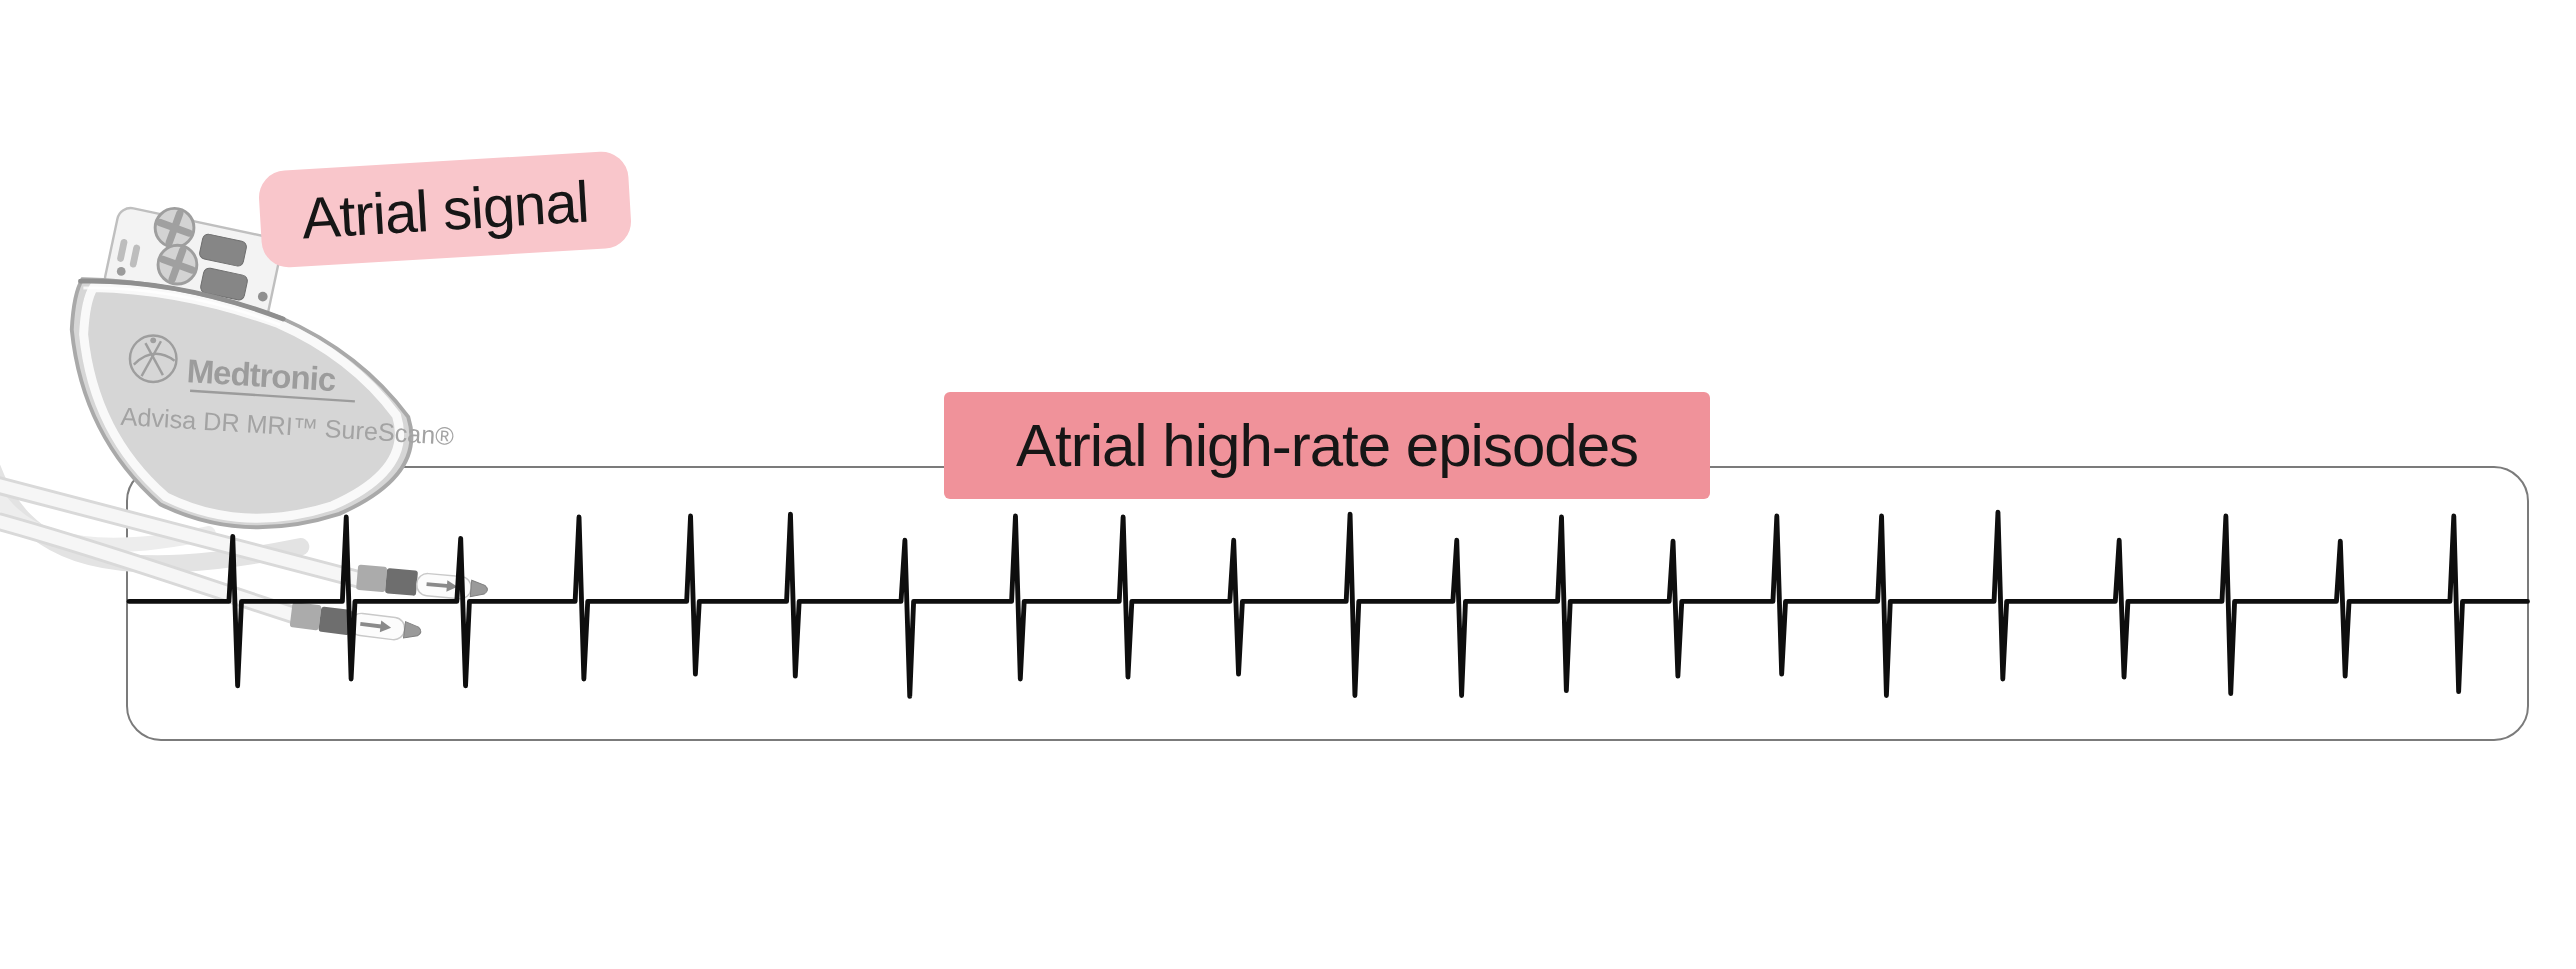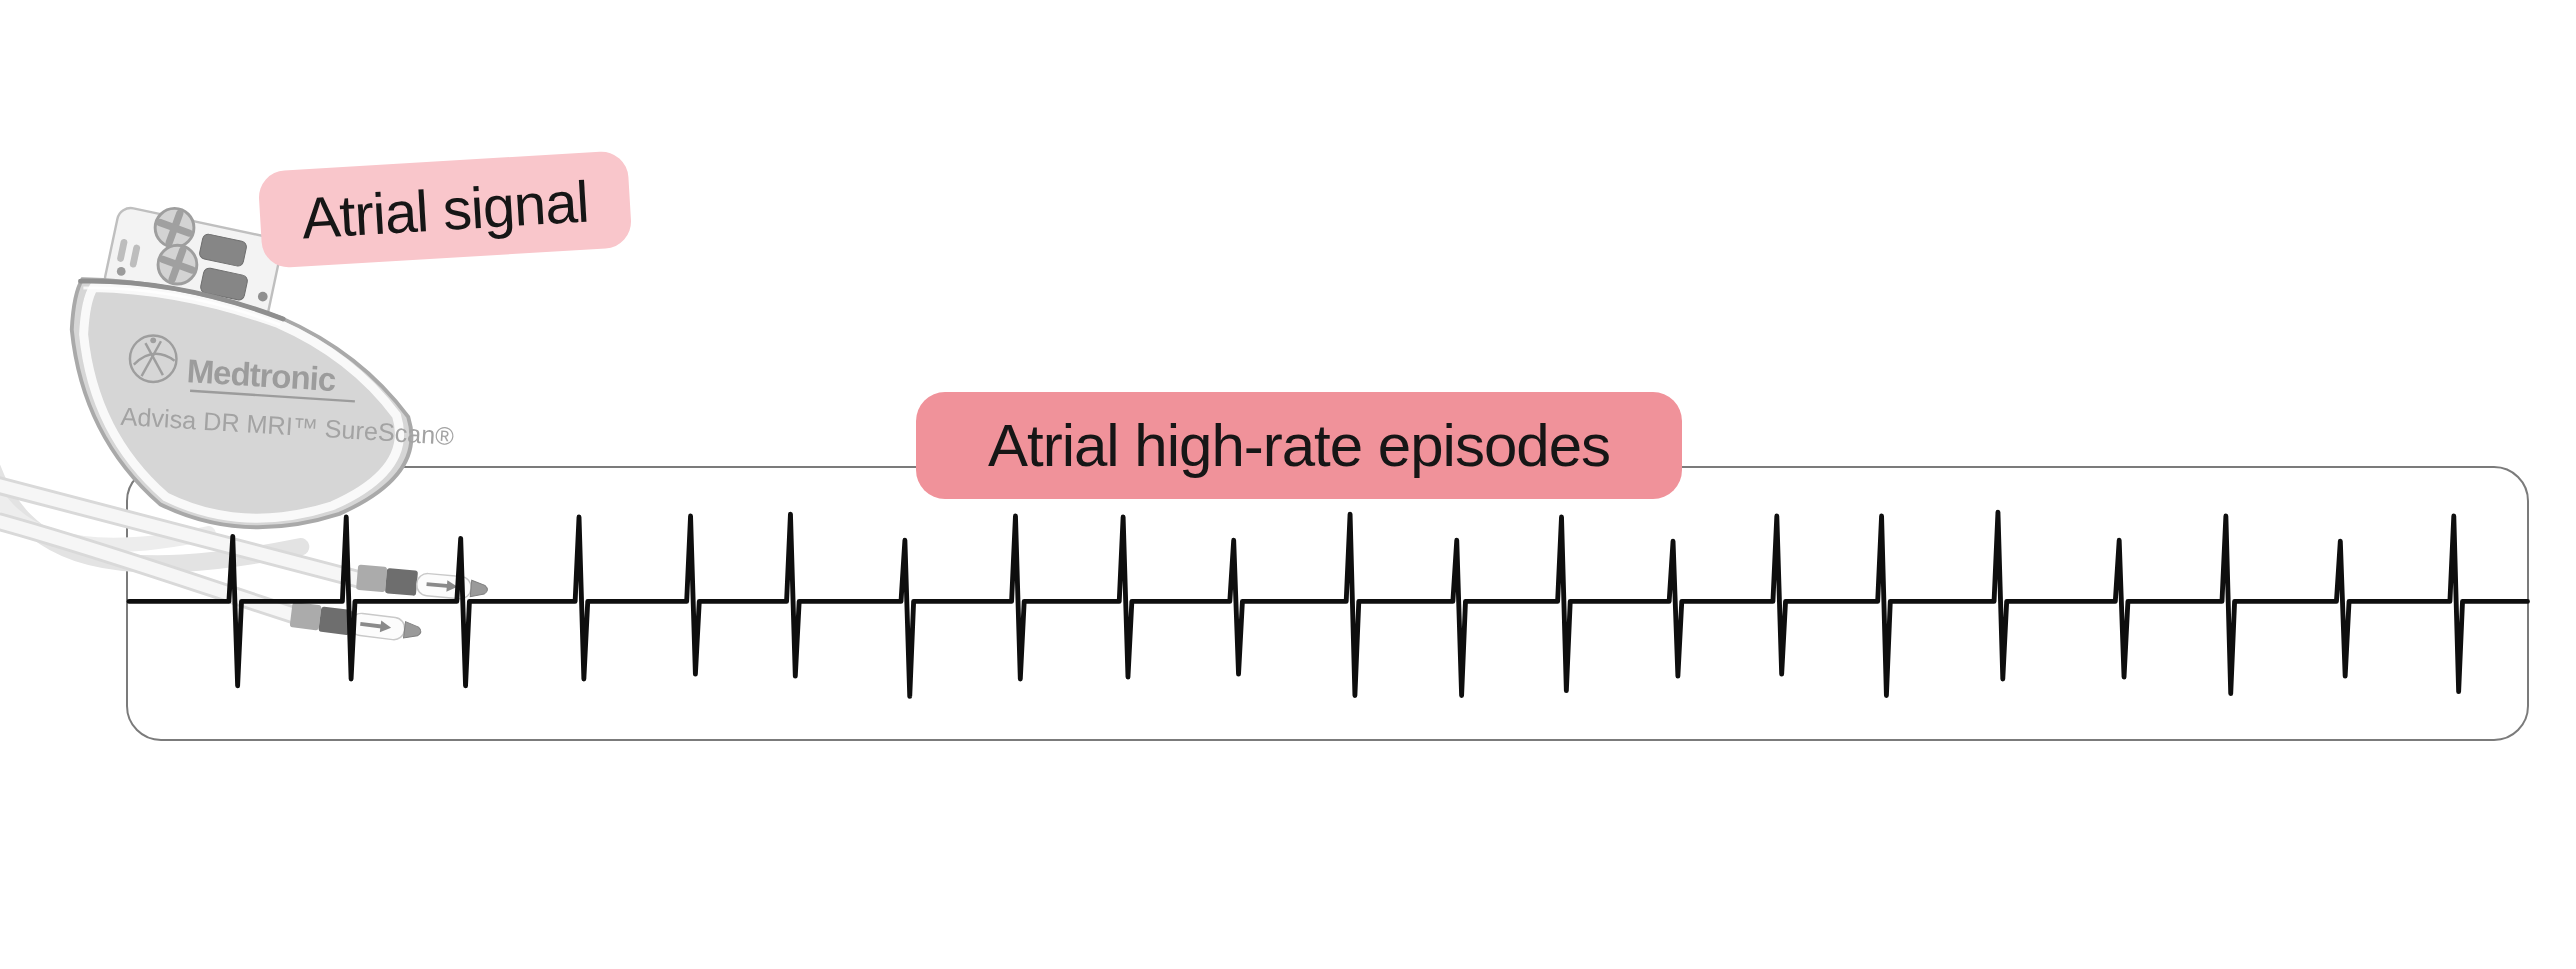--- a/index.html
+++ b/index.html
@@ -14,21 +14,21 @@
   
   .device{position:absolute;left:0;top:126px;width:543px;height:543px;}
   .trace{position:absolute;left:0;top:0;width:2576px;height:970px;filter:blur(0.4px);}
 
   
   .label{position:absolute;display:flex;align-items:center;justify-content:center;
          color:var(--label-text,#161616);white-space:nowrap;}
   .label-signal{left:260px;top:161px;width:370px;height:97px;border-radius:27px;
                 background:var(--label-signal-bg,#f9c6cb);
                 transform:rotate(-3.4deg);font-size:58px;letter-spacing:-1px;}
-  .label-ahre{left:916px;top:392px;width:766px;height:107px;border-radius:29px;
+  .label-ahre{left:944px;top:392px;width:766px;height:107px;border-radius:6px;
               background:var(--label-ahre-bg,#f0929a);font-size:60px;letter-spacing:-1px;}
 
   .device text{font-family:"Liberation Sans",sans-serif;}
   .brand-text{font-weight:bold;font-size:34px;fill:#9c9c9c;letter-spacing:-1px;}
   .model-text{font-size:26px;fill:#a3a3a3;}
 </style>
 </head>
 <body>
 
 <div class="stage">

